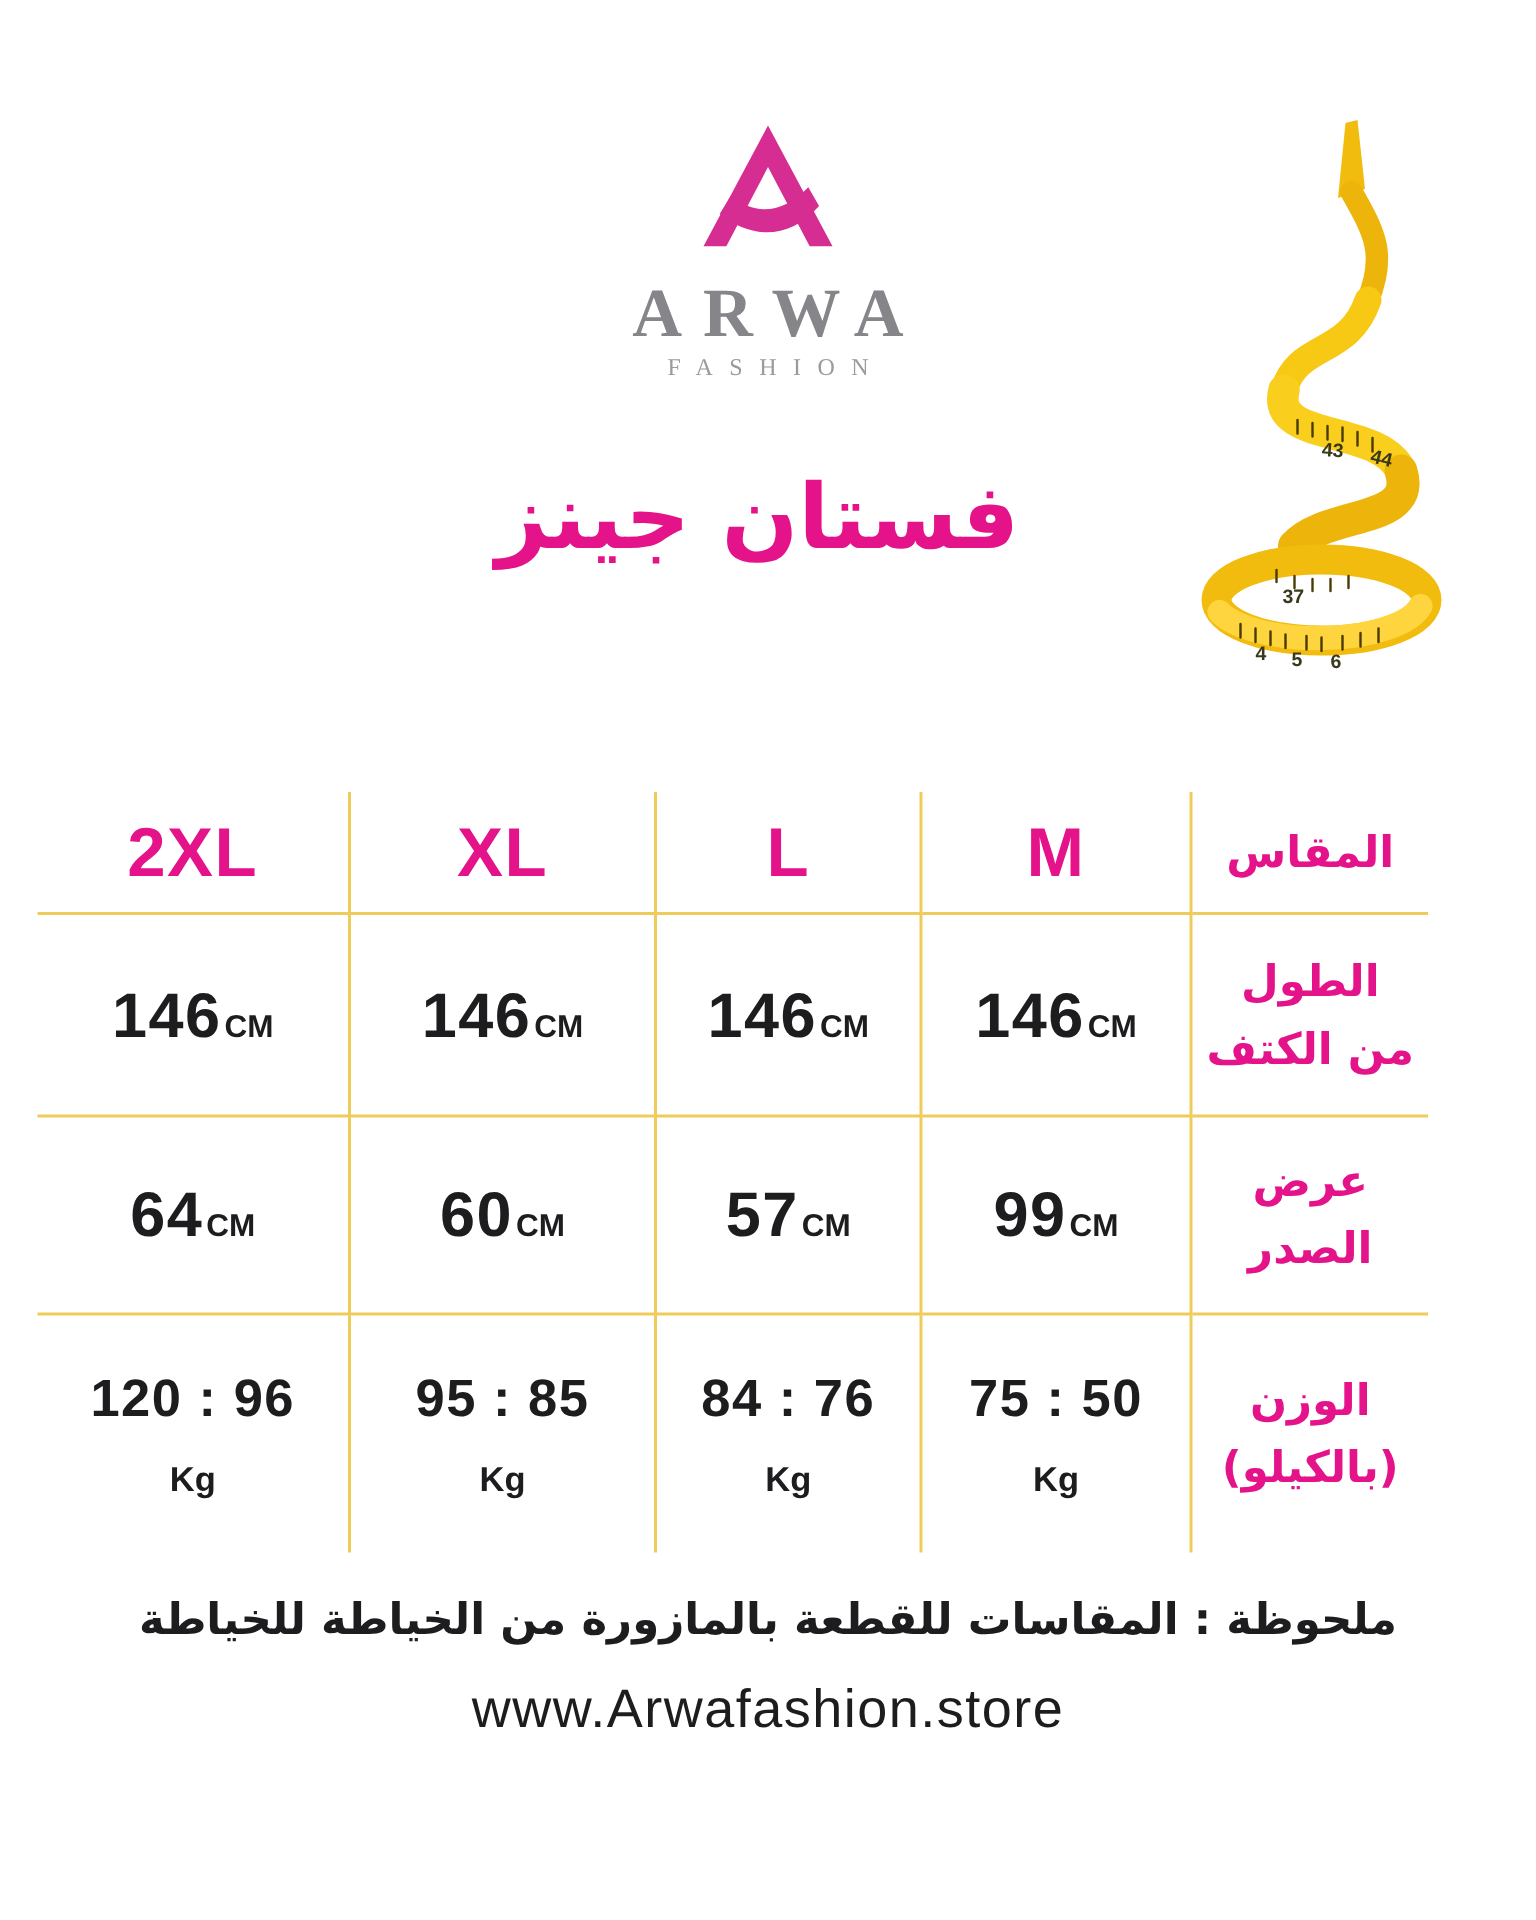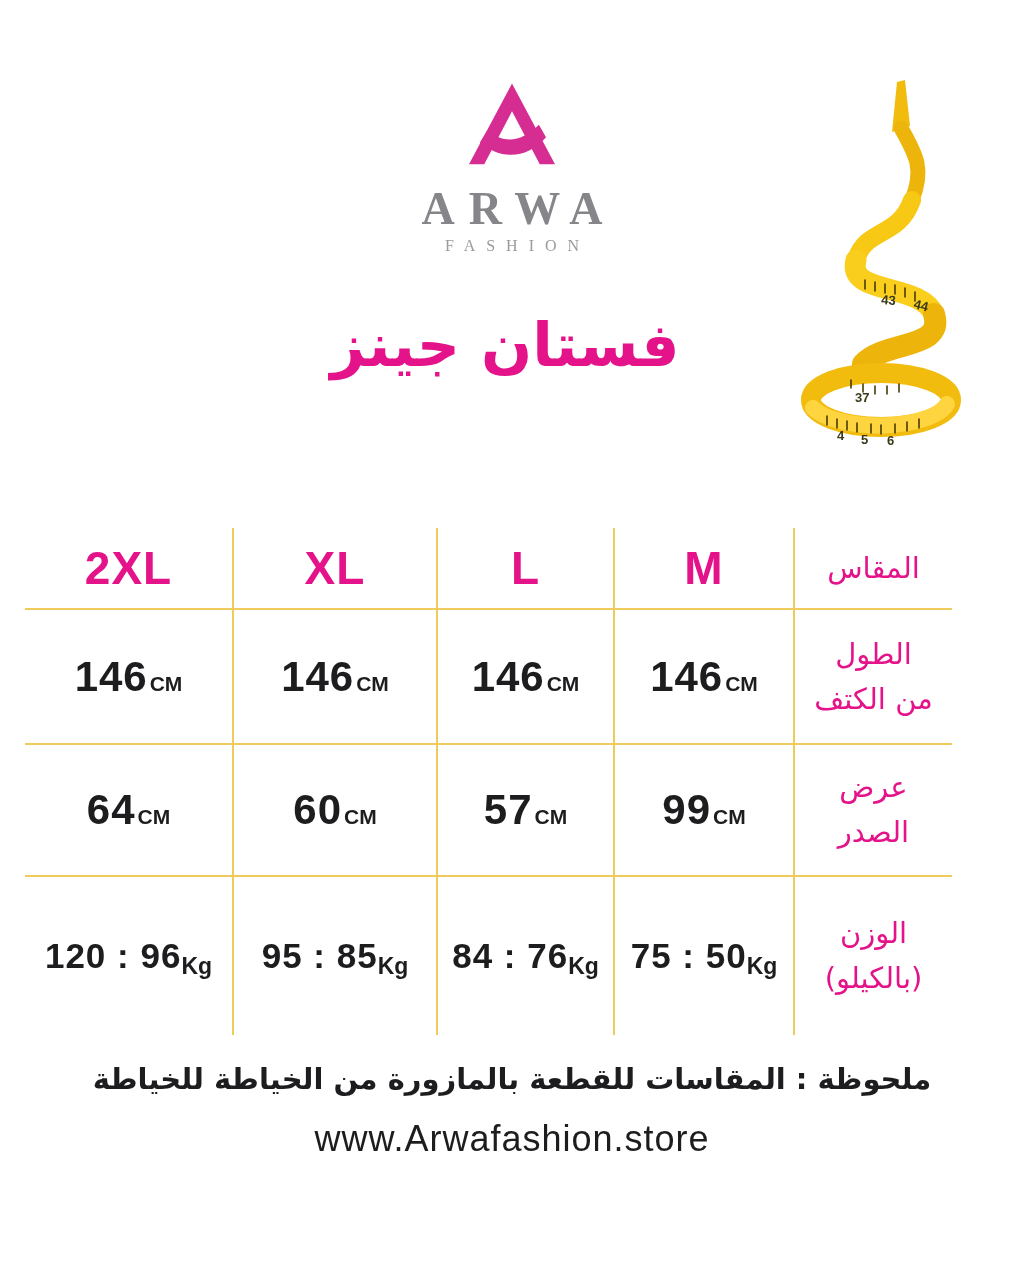--- a/index.html
+++ b/index.html
@@ -27,26 +27,26 @@
 
   
   .size-table{position:absolute;left:25px;top:528px;width:927px;display:grid;
     grid-template-columns:209px 204px 177px 180px 157px;
     grid-template-rows:82px 135px 132px 158px;}
   .cell{display:flex;align-items:center;justify-content:center;flex-direction:column;
     border-right:2px solid var(--gold,#EFCB5C);border-bottom:2px solid var(--gold,#EFCB5C);}
   .cell.last-col{border-right:none;}
   .cell.last-row{border-bottom:none;}
   .size-head{font-size:46px;font-weight:bold;color:var(--pink,#E5138A);letter-spacing:1px;}
-  .row-label{font-family:"DejaVu Sans",sans-serif;font-weight:normal;font-size:29px;
+  .row-label{font-family:"DejaVu Sans",sans-serif;font-weight:bold;font-size:29px;
     color:var(--pink,#E5138A);direction:rtl;text-align:center;line-height:1.55;}
   .measure{display:flex;align-items:baseline;color:var(--ink,#1D1D1F);}
   .measure .num{font-size:42px;font-weight:bold;letter-spacing:1px;}
   .measure .unit{font-size:21px;font-weight:bold;margin-left:2px;}
-  .weight-stack{display:flex;flex-direction:row;align-items:center;color:var(--ink,#1D1D1F);text-align:center;}
+  .weight-stack{display:flex;flex-direction:column;align-items:center;color:var(--ink,#1D1D1F);text-align:center;}
   .weight-stack .num{font-size:35px;font-weight:bold;letter-spacing:1px;}
   .weight-stack .kg{font-size:23px;font-weight:bold;margin-top:20px;}
 
   
   .note{position:absolute;top:1062px;left:0;width:1024px;text-align:center;
     font-family:"DejaVu Sans",sans-serif;font-weight:bold;font-size:29px;
     color:var(--ink,#1D1D1F);direction:rtl;}
   .website{position:absolute;top:1118px;left:0;width:1024px;text-align:center;
     font-size:36px;font-weight:normal;color:var(--ink,#1D1D1F);letter-spacing:1px;}
 </style>

